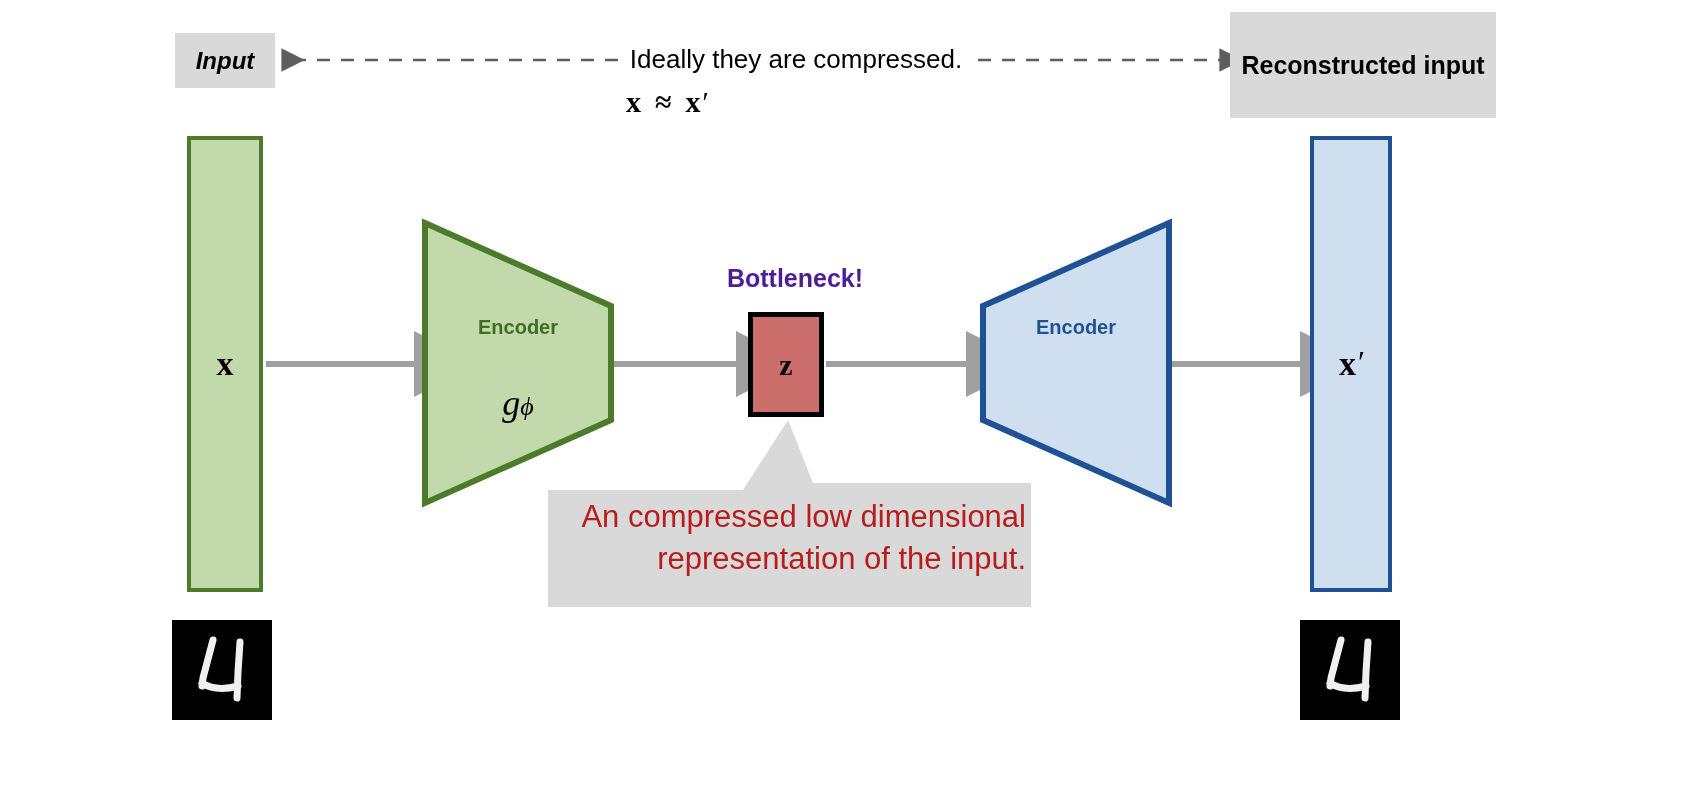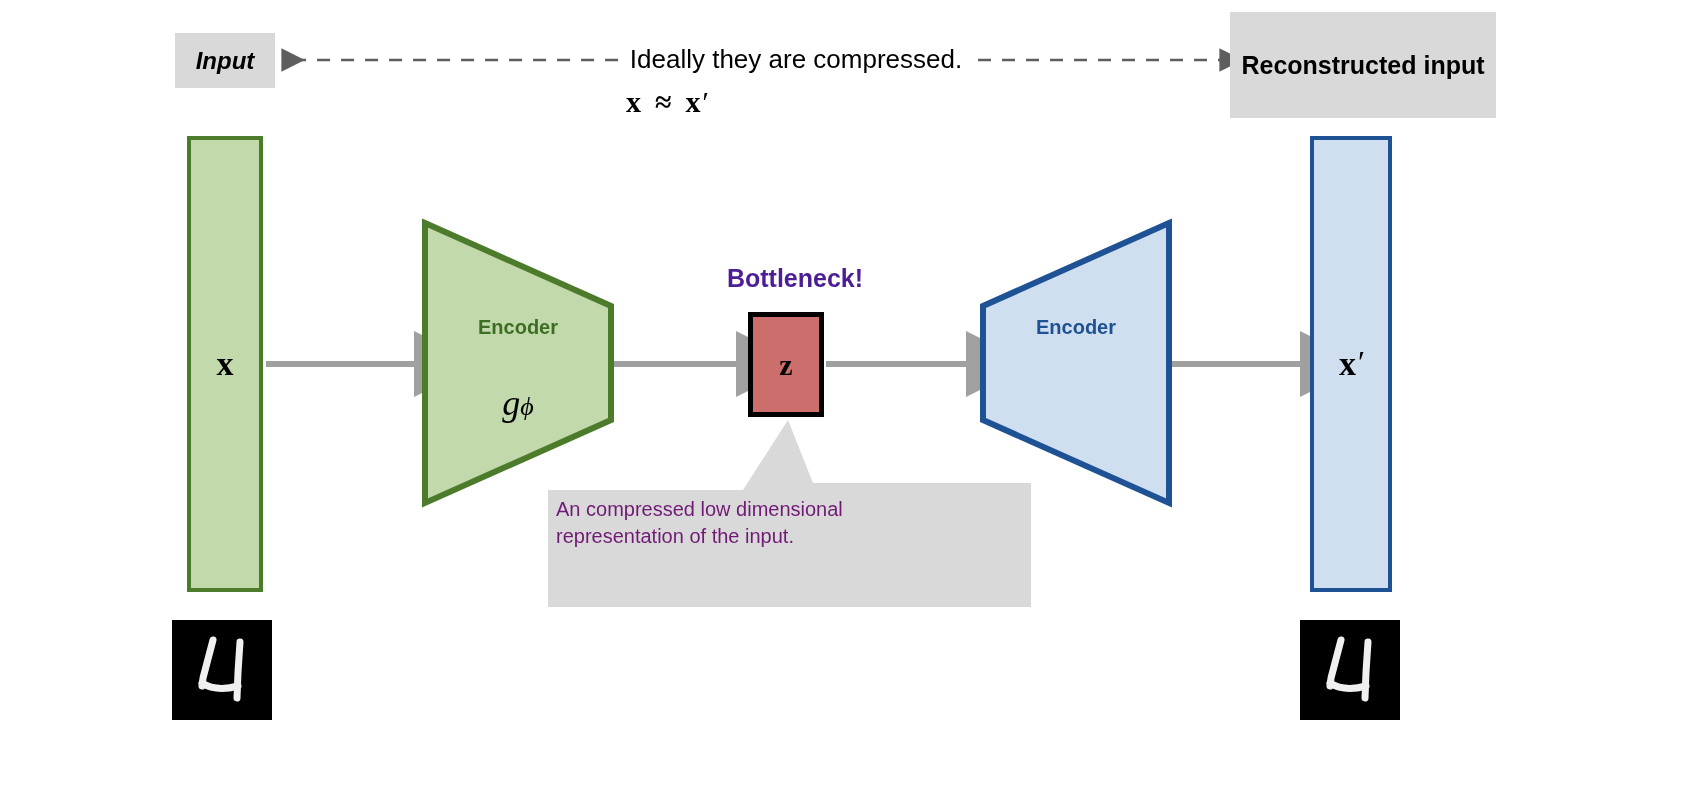--- a/index.html
+++ b/index.html
@@ -147,23 +147,23 @@
     color: #000000;
   }
 
   
   #arrows-svg { left: 0; top: 0; width: 1700px; height: 792px; pointer-events: none; }
 
   
   #callout-svg { left: 548px; top: 415px; width: 500px; height: 200px; }
   #callout-text {
     left: 556px; top: 496px; width: 470px;
-    text-align: left;
-    font-size: 20px;
-    color: #701a75;
+    text-align: right;
+    font-size: 31px;
+    color: #b91c1c;
     line-height: 1.35;
   }
 
   
   .mnist {
     background: #000000;
     display: block;
   }
   #mnist-left  { left: 172px;  top: 620px; width: 100px; height: 100px; }
   #mnist-right { left: 1300px; top: 620px; width: 100px; height: 100px; }

